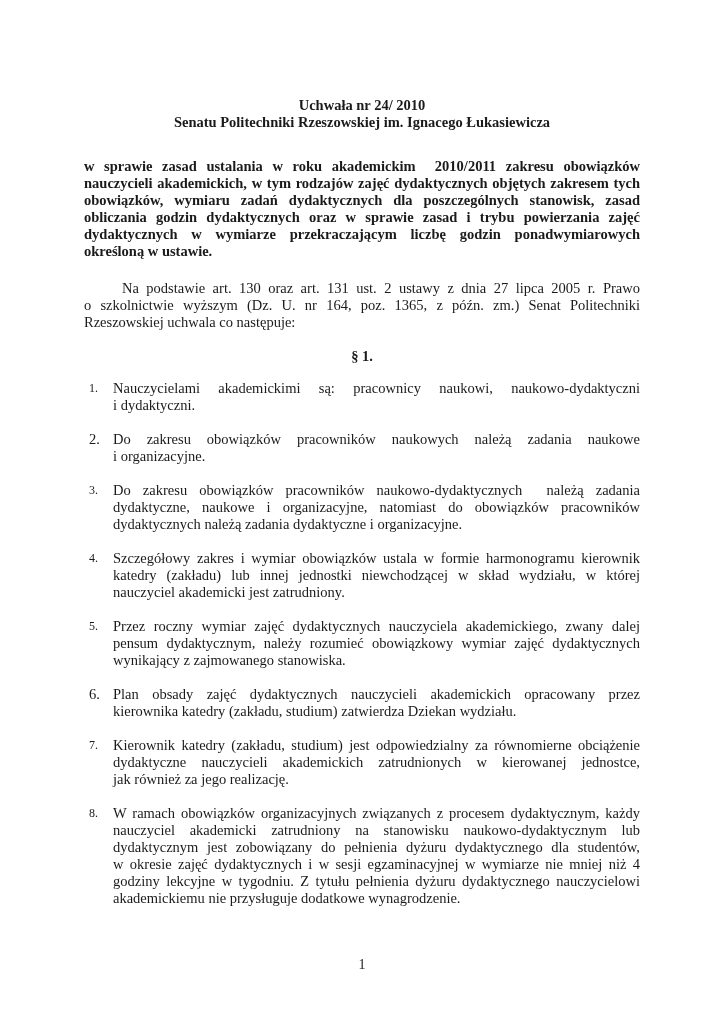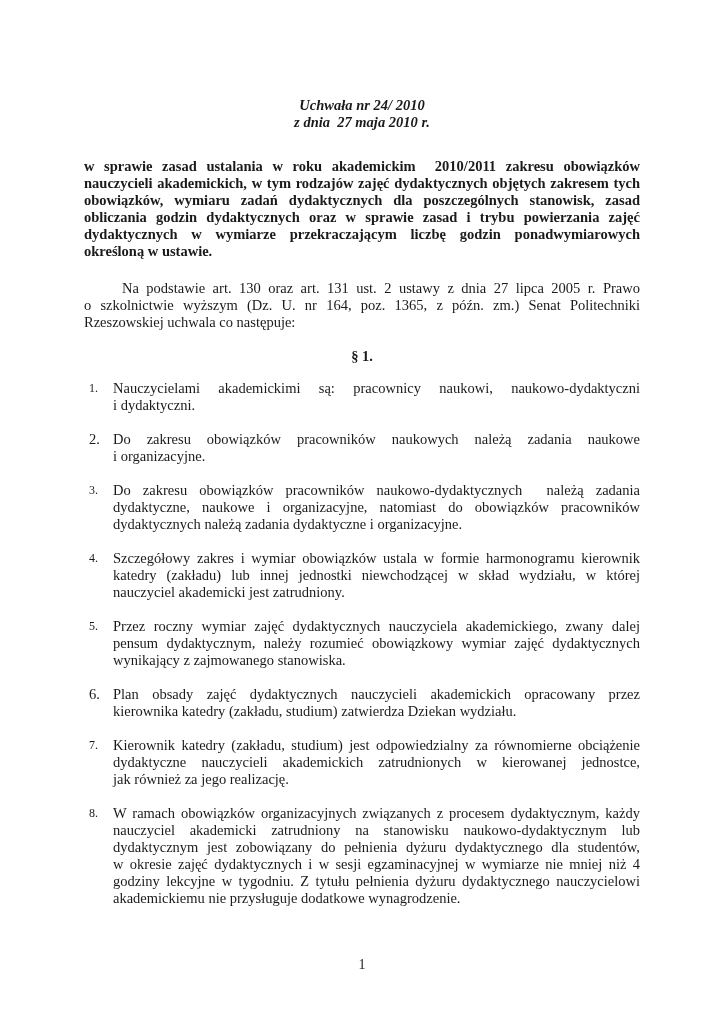--- a/index.html
+++ b/index.html
@@ -16,21 +16,20 @@
     font-family: "Liberation Serif", "DejaVu Serif", serif;
     font-size: 14.5px;
     line-height: 17px;
     box-sizing: border-box;
     padding: 97px 84px 0 84px;
     overflow: hidden;
   }
   .title-block {
     text-align: center;
     font-weight: bold;
-    font-style: italic;
   }
   .subject {
     font-weight: bold;
     text-align: justify;
     margin-top: 27px;
   }
   .legal-basis {
     text-align: justify;
     text-indent: 38px;
     margin-top: 20px;
@@ -71,21 +70,21 @@
     font-size: 14px;
   }
 </style>
 </head>
 <body>
 
 <div class="page">
 
   <div class="title-block">
     <div>Uchwała nr 24/ 2010</div>
-    <div>z dnia &nbsp;27 maja 2010 r.</div>
+    <div>Senatu Politechniki Rzeszowskiej im. Ignacego Łukasiewicza</div>
   </div>
 
   <p class="subject">w sprawie zasad ustalania w roku akademickim &nbsp;2010/2011 zakresu obowiązków nauczycieli akademickich, w tym rodzajów zajęć dydaktycznych objętych zakresem tych obowiązków, wymiaru zadań dydaktycznych dla poszczególnych stanowisk, zasad obliczania godzin dydaktycznych oraz w sprawie zasad i trybu powierzania zajęć dydaktycznych w wymiarze przekraczającym liczbę godzin ponadwymiarowych określoną w ustawie.</p>
 
   <p class="legal-basis">Na podstawie art. 130 oraz art. 131 ust. 2 ustawy z dnia 27 lipca 2005 r. Prawo o&nbsp;szkolnictwie wyższym (Dz.&nbsp;U. nr 164, poz. 1365, z późn. zm.) Senat Politechniki Rzeszowskiej uchwala co następuje:</p>
 
   <div class="section-heading">§ 1.</div>
 
   <div class="list">
 

